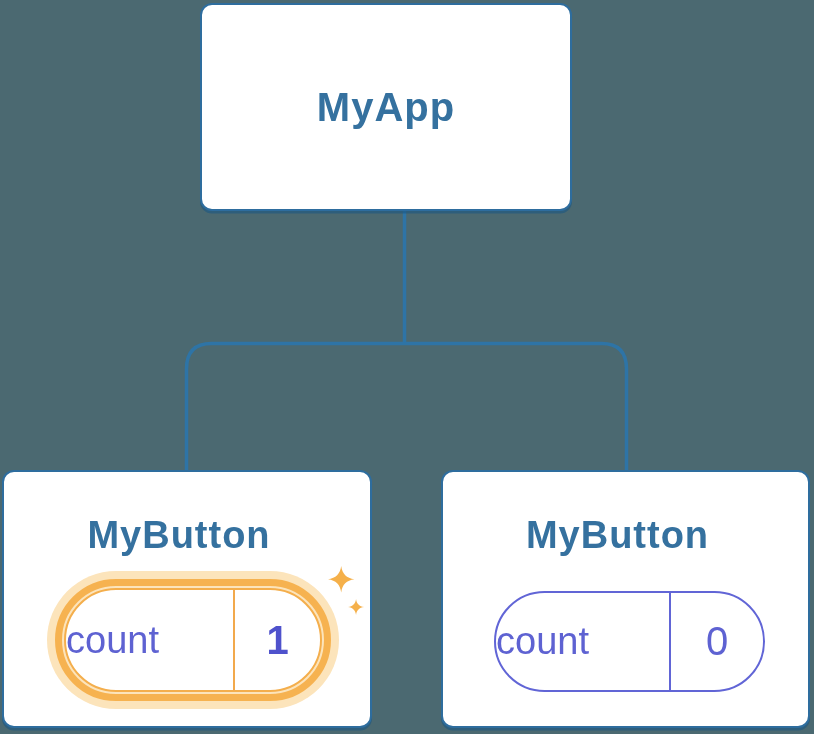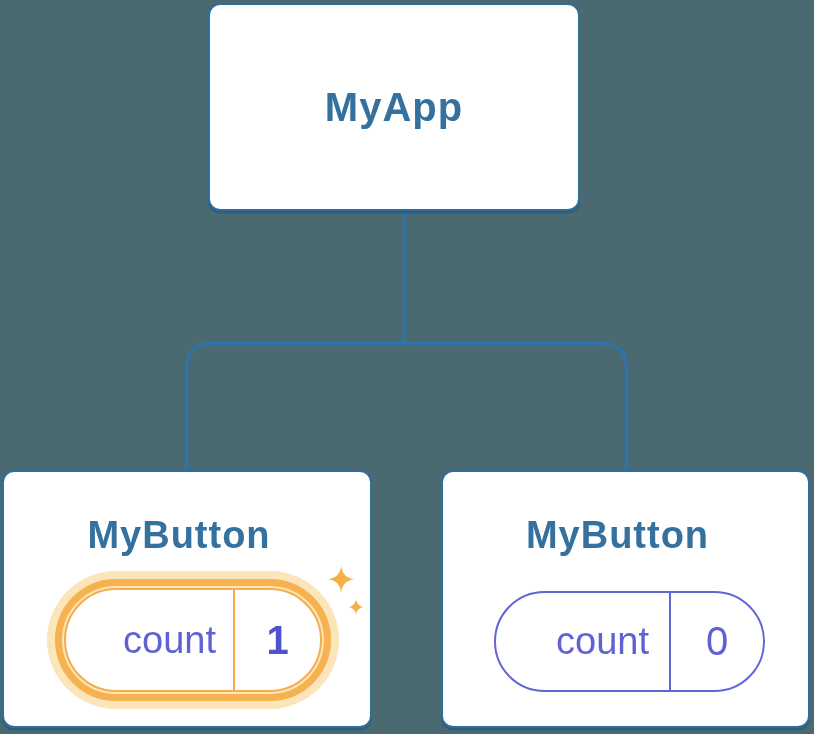--- a/index.html
+++ b/index.html
@@ -21,21 +21,21 @@
   }
   .card {
     position: absolute;
     background: #ffffff;
     border: 2.5px solid #2E6D9E;
     border-radius: 12px;
     box-shadow: 0 2.5px 0 rgba(27, 86, 130, 0.6);
     box-sizing: border-box;
   }
   .card-myapp {
-    left: 208px; top: 3px;
+    left: 200px; top: 3px;
     width: 372px; height: 208px;
     display: flex;
     align-items: center;
     justify-content: center;
   }
   .card-button-left {
     left: 2px; top: 470px;
     width: 370px; height: 258px;
   }
   .card-button-right {
@@ -74,22 +74,21 @@
     width: 258px; height: 104px;
     border: 2px solid #F4AE4C;
     outline: 7px solid #F6B250;
     outline-offset: 2px;
     box-shadow: 0 0 0 17px #FCE4BB;
   }
   .pill-key-cell {
     flex: 1;
     display: flex;
     align-items: center;
-    justify-content: center;
-    padding-left: 40px;
+    justify-content: flex-start;
   }
   .pill-default .pill-key-cell { border-right: 2px solid #6165D6; }
   .pill-highlighted .pill-key-cell { border-right: 2px solid #F2A94C; }
   .pill-val-cell {
     display: flex;
     align-items: center;
     justify-content: center;
   }
   .pill-default .pill-val-cell { width: 92px; }
   .pill-highlighted .pill-val-cell { width: 85px; }

